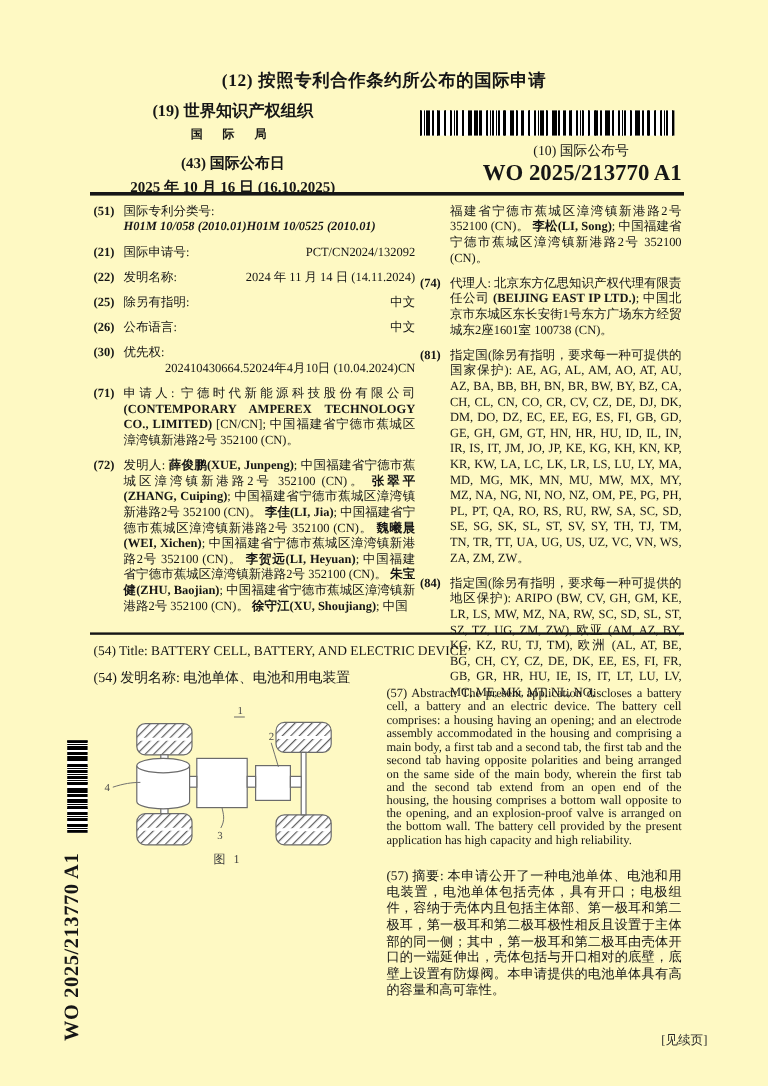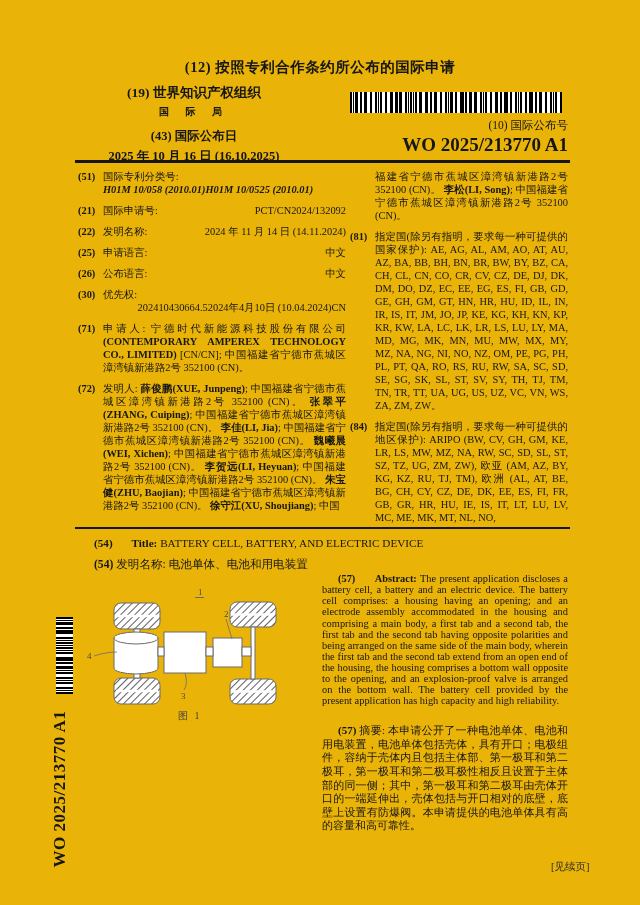--- a/index.html
+++ b/index.html
@@ -1,16 +1,16 @@
 <!DOCTYPE html>
 <html><head>
 <meta charset="utf-8">
 <style>
   html,body{margin:0;padding:0;background:#e8e8e8;}
-  .page{position:relative;width:640px;height:905px;background:#eab308;margin:0 auto;
+  .page{position:relative;width:640px;height:905px;background:#fef9c3;margin:0 auto;
         font-family:"Liberation Serif","DejaVu Serif",serif;color:#161616;overflow:hidden;}
 
   
   .doc-kind{position:absolute;top:58px;left:0;width:100%;text-align:center;
             font-weight:bold;font-size:14.5px;letter-spacing:.5px;}
   .org-block{position:absolute;left:94px;top:84px;width:200px;text-align:center;font-weight:bold;}
   .org-line1{font-size:13.5px;}
   .org-line2{font-size:10px;letter-spacing:7px;margin-top:3px;}
   .pubdate-label{font-size:12.5px;margin-top:9px;}
   .pubdate-value{font-size:12.5px;margin-top:3px;white-space:nowrap;}
@@ -19,41 +19,41 @@
   .logo-text{font-family:"Liberation Sans","DejaVu Sans",sans-serif;font-size:15px;margin-top:2px;white-space:nowrap;}
   .logo-text .wipo{font-weight:bold;letter-spacing:1px;}
   .logo-text .sep{font-weight:200;color:#555;margin:0 4px;font-size:14px;}
   .logo-text .pct{letter-spacing:2px;color:#222;}
   .barcode-top{position:absolute;left:350px;top:92px;width:212px;height:21px;background-color:#fff;
      background-image:
        repeating-linear-gradient(90deg,#000 0 2px,transparent 2px 5px),
        repeating-linear-gradient(90deg,#000 0 1px,transparent 1px 7px),
        repeating-linear-gradient(90deg,transparent 0 3px,#000 3px 4px,transparent 4px 11px);}
   .pubno-block{position:absolute;right:72px;top:118px;display:flex;flex-direction:column;align-items:flex-end;}
-  .pubno-label{font-size:11.5px;}
+  .pubno-label{font-size:11.5px;margin-right:44px;}
   .pubno-value{font-size:19px;font-weight:bold;white-space:nowrap;margin-top:1px;}
   .rule1{position:absolute;left:75px;right:70px;top:160px;height:2.5px;background:#161616;}
   .rule2{position:absolute;left:75px;right:70px;top:527px;height:1.5px;background:#161616;}
 
   
   .col{position:absolute;top:170px;font-size:10.4px;line-height:1.25;text-align:justify;}
   .col-left{left:78px;width:268px;}
   .col-right{left:350px;width:218px;}
   .frow{display:flex;margin-bottom:8px;}
   .fnum{width:25px;flex:none;font-weight:bold;}
   .fbody{flex:1;min-width:0;}
   .kv{display:flex;justify-content:space-between;}
   .ipc-codes{display:flex;}
   .ipc{font-weight:bold;font-style:italic;white-space:nowrap;}
   .prio{display:flex;justify-content:flex-end;}
 
   
   .title-en{position:absolute;left:78px;top:537px;width:490px;font-size:11.2px;}
   .title-zh{position:absolute;left:78px;top:557px;width:490px;font-size:11.6px;}
-  .bold{font-weight:bold;margin-left:16px;}
+  .bold{font-weight:normal;}
   .abstract-en{position:absolute;left:322px;top:573px;width:246px;font-size:10.4px;line-height:1.07;text-align:justify;}
   .abstract-zh{position:absolute;left:322px;top:724px;width:246px;font-size:11px;line-height:1.24;text-align:justify;}
 
   
   .figure-wrap{position:absolute;left:85px;top:586px;}
 
   
   .barcode-side{position:absolute;left:56px;top:617px;width:17px;height:77px;background-color:#fff;
      background-image:
        repeating-linear-gradient(180deg,#000 0 2px,transparent 2px 5px),
@@ -113,21 +113,21 @@
       <div class="fnum">(22)</div>
       <div class="fbody kv">
         <span>发明名称:</span>
         <span>2024 年 11 月 14 日 (14.11.2024)</span>
       </div>
     </div>
 
     <div class="frow">
       <div class="fnum">(25)</div>
       <div class="fbody kv">
-        <span>申请语言:</span>
+        <span>除另有指明:</span>
         <span>中文</span>
       </div>
     </div>
 
     <div class="frow">
       <div class="fnum">(26)</div>
       <div class="fbody kv">
         <span>公布语言:</span>
         <span>中文</span>
       </div>
@@ -157,20 +157,24 @@
 
   </div>
 
   <div class="col col-right">
 
     <div class="frow">
       <div class="fnum"></div>
       <div class="fbody"><span>福建省宁德市蕉城区漳湾镇新港路2号 352100 (CN)。 </span><span style="font-weight: bold;">李松(LI, Song)</span><span>; 中国福建省宁德市蕉城区漳湾镇新港路2号 352100 (CN)。</span></div>
     </div>
 
+    <div class="frow">
+      <div class="fnum">(74)</div>
+      <div class="fbody"><span>代理人: 北京东方亿思知识产权代理有限责任公司 </span><span style="font-weight: bold;">(BEIJING EAST IP LTD.)</span><span>; 中国北京市东城区东长安街1号东方广场东方经贸城东2座1601室 100738 (CN)。</span></div>
+    </div>
 
     <div class="frow">
       <div class="fnum">(81)</div>
       <div class="fbody">指定国(除另有指明，要求每一种可提供的国家保护): AE, AG, AL, AM, AO, AT, AU, AZ, BA, BB, BH, BN, BR, BW, BY, BZ, CA, CH, CL, CN, CO, CR, CV, CZ, DE, DJ, DK, DM, DO, DZ, EC, EE, EG, ES, FI, GB, GD, GE, GH, GM, GT, HN, HR, HU, ID, IL, IN, IR, IS, IT, JM, JO, JP, KE, KG, KH, KN, KP, KR, KW, LA, LC, LK, LR, LS, LU, LY, MA, MD, MG, MK, MN, MU, MW, MX, MY, MZ, NA, NG, NI, NO, NZ, OM, PE, PG, PH, PL, PT, QA, RO, RS, RU, RW, SA, SC, SD, SE, SG, SK, SL, ST, SV, SY, TH, TJ, TM, TN, TR, TT, UA, UG, US, UZ, VC, VN, WS, ZA, ZM, ZW。</div>
     </div>
 
     <div class="frow">
       <div class="fnum">(84)</div>
       <div class="fbody">指定国(除另有指明，要求每一种可提供的地区保护): ARIPO (BW, CV, GH, GM, KE, LR, LS, MW, MZ, NA, RW, SC, SD, SL, ST, SZ, TZ, UG, ZM, ZW), 欧亚 (AM, AZ, BY, KG, KZ, RU, TJ, TM), 欧洲 (AL, AT, BE, BG, CH, CY, CZ, DE, DK, EE, ES, FI, FR, GB, GR, HR, HU, IE, IS, IT, LT, LU, LV, MC, ME, MK, MT, NL, NO,</div>
     </div>

